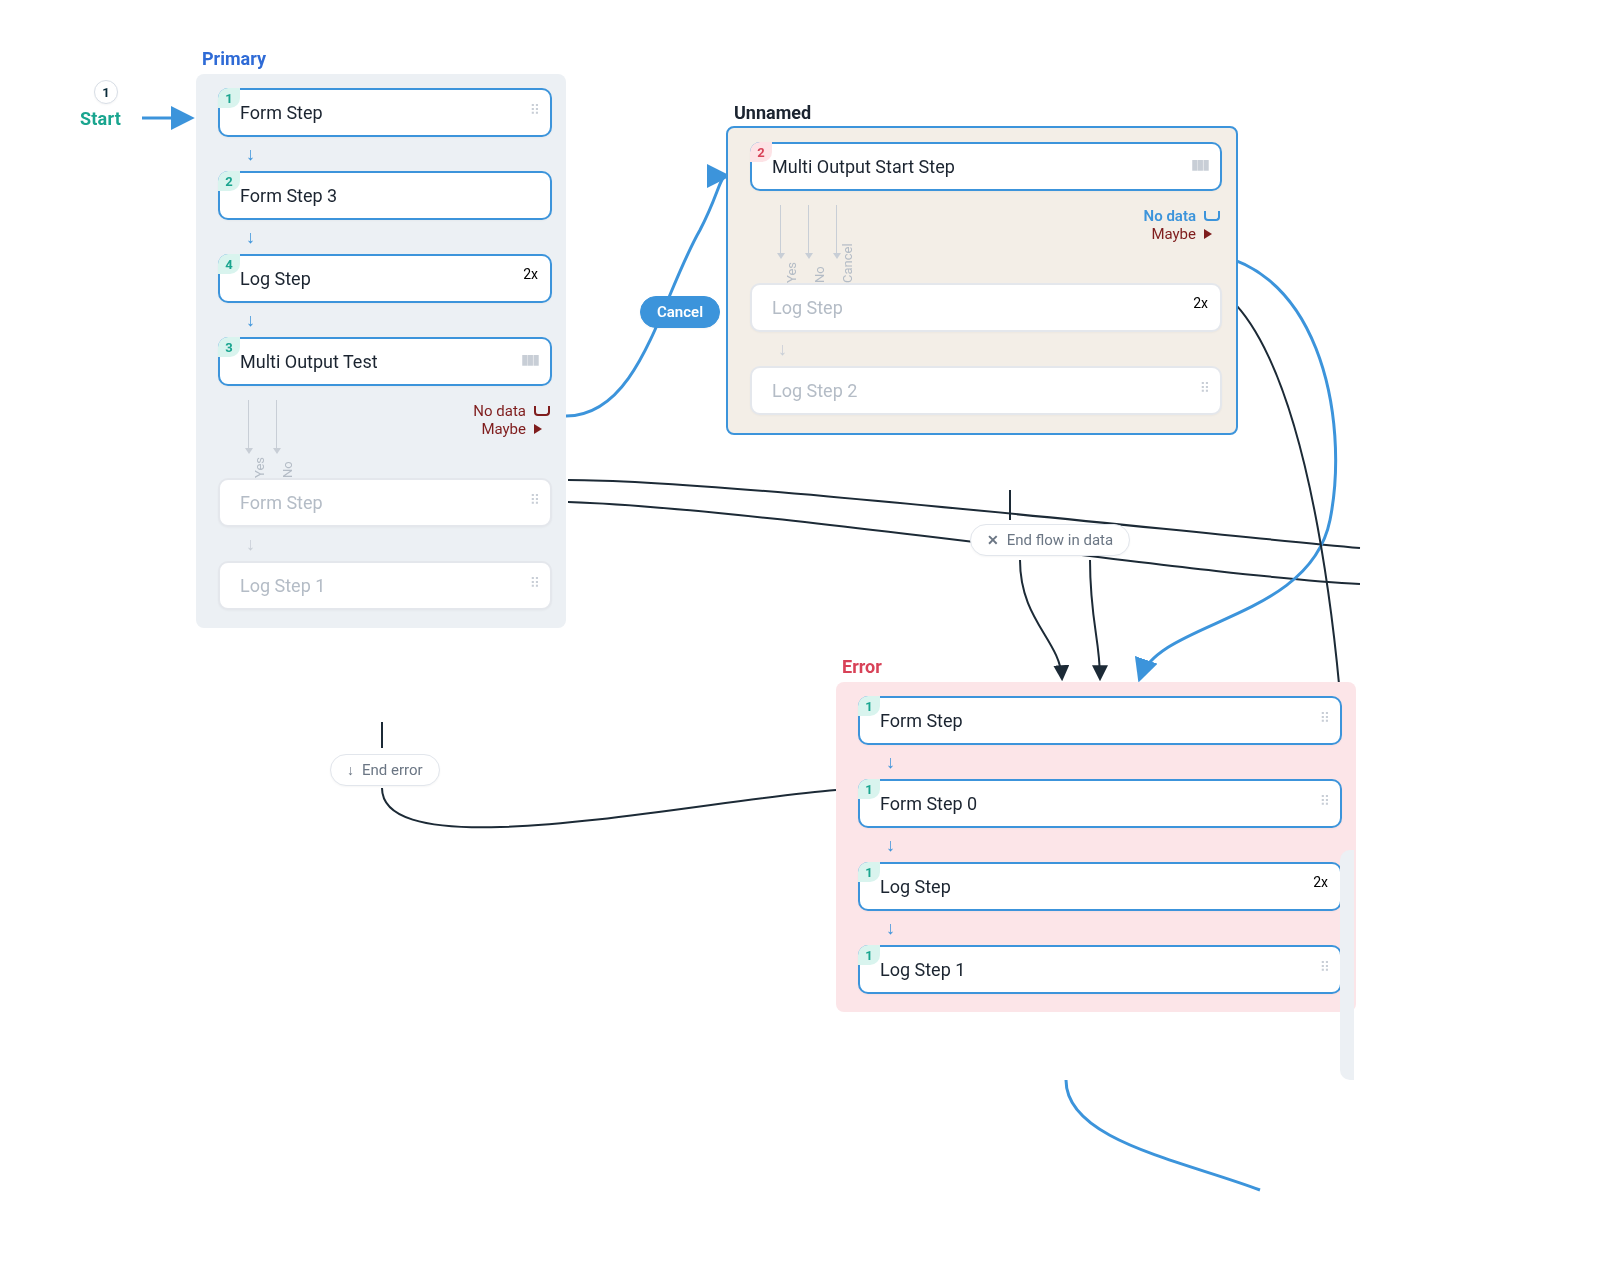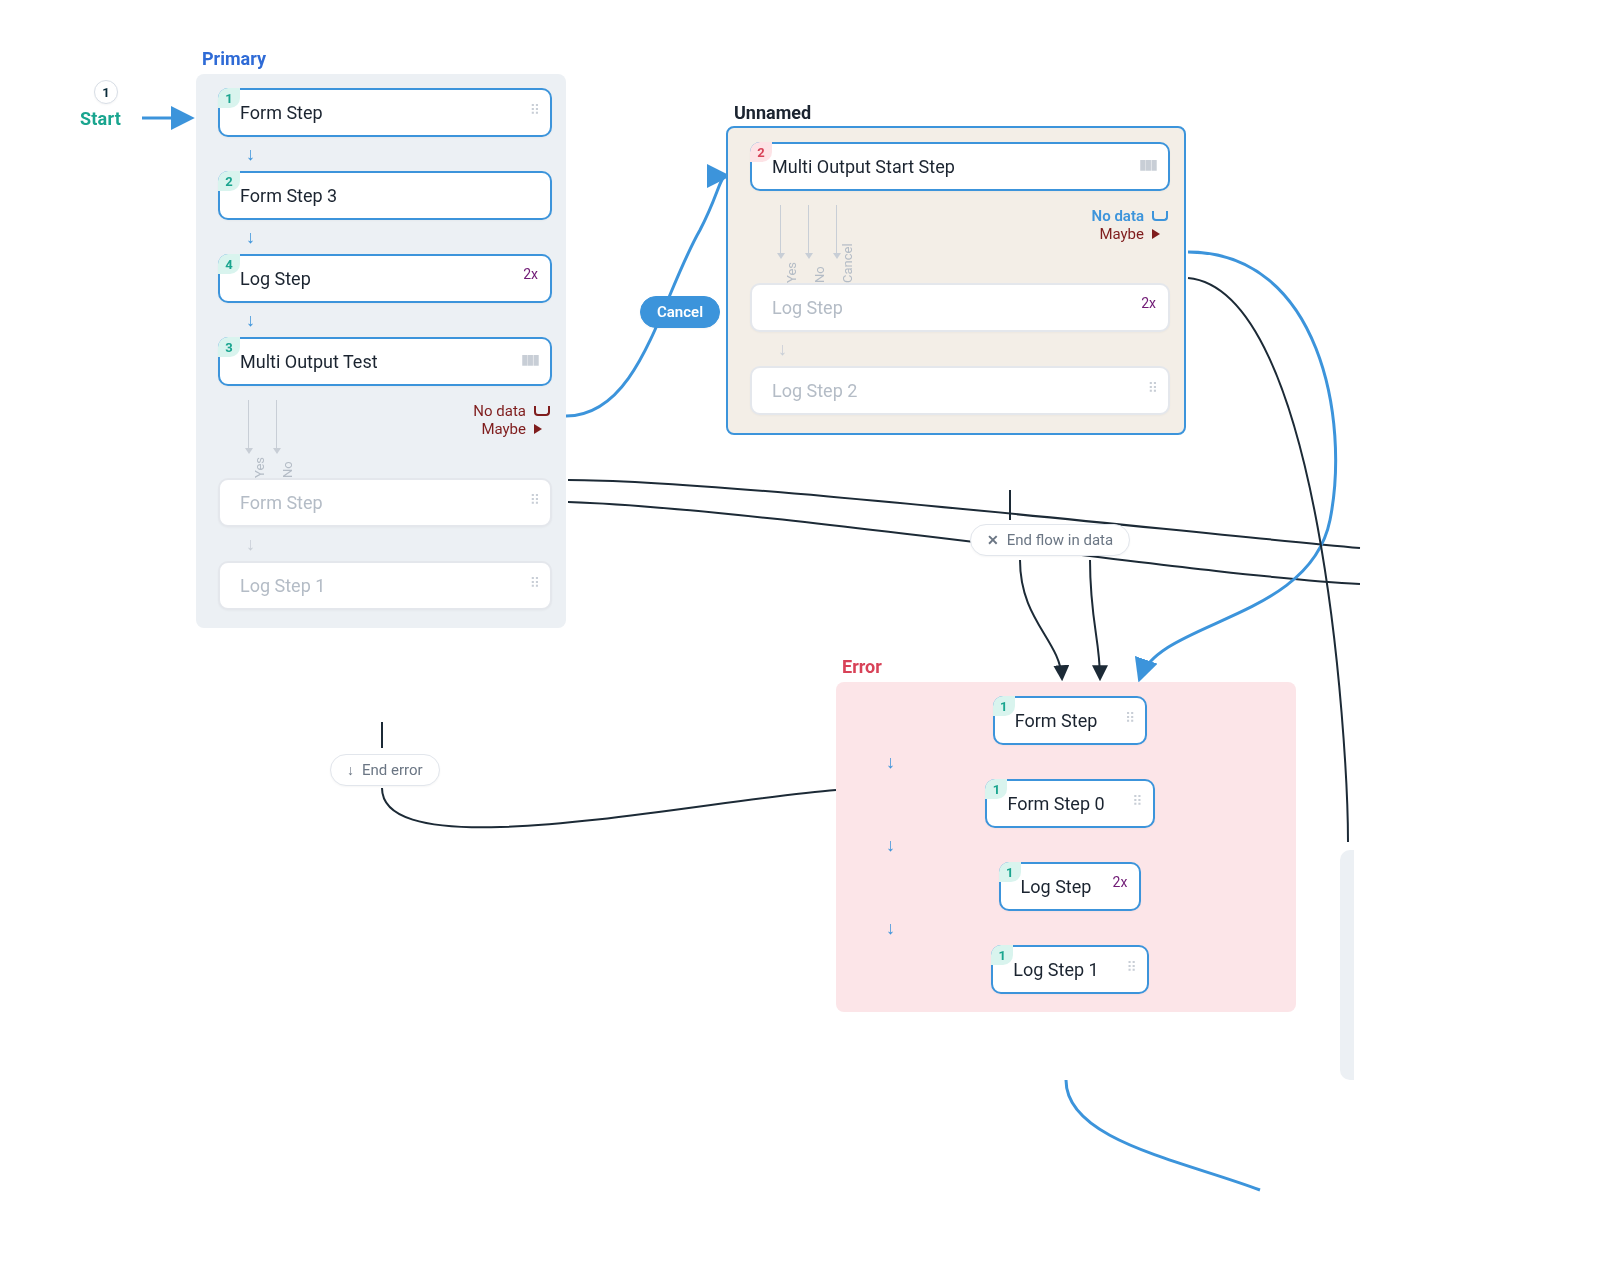--- a/index.html
+++ b/index.html
@@ -54,23 +54,23 @@
   }
   .lane-title {
     position: absolute;
     top: -26px;
     left: 6px;
     font-weight: 700;
     font-size: 18px;
   }
   .lane-primary { background: #ecf0f4; width: 370px; left: 196px; top: 74px; }
   .lane-primary .lane-title { color: #2f6bd6; }
-  .lane-unnamed { background: #f3eee7; width: 460px; left: 726px; top: 126px; border: 2px solid #3c94db; }
+  .lane-unnamed { background: #f3eee7; width: 512px; left: 726px; top: 126px; border: 2px solid #3c94db; }
   .lane-unnamed .lane-title { color: #1b2430; }
-  .lane-error { background: #fce5e8; width: 460px; left: 836px; top: 682px; align-items: center; }
+  .lane-error { background: #fce5e8; width: 520px; left: 836px; top: 682px; }
   .lane-error .lane-title { color: #d84258; }
 
   .extra-col {
     position: absolute;
     left: 1340px; top: 850px;
     width: 14px; height: 230px;
     background: #ecf0f4;
     border-radius: 10px 0 0 10px;
   }
 
@@ -102,21 +102,21 @@
     align-items: center;
     justify-content: center;
     padding: 0 6px;
   }
   .badge.green { background: #d9f4ee; color: #1aa58f; }
   .badge.red   { background: #fde3e6; color: #d84258; }
   .step .count {
     position: absolute;
     right: 12px; top: 10px;
     font-size: 14px;
-    color: #701a75;
+    color: #000000;
   }
 
   
   .mini-arrow {
     align-self: flex-start;
     margin: 6px 0 6px 28px;
     color: #3c94db;
     font-size: 18px;
     font-weight: 700;
   }

